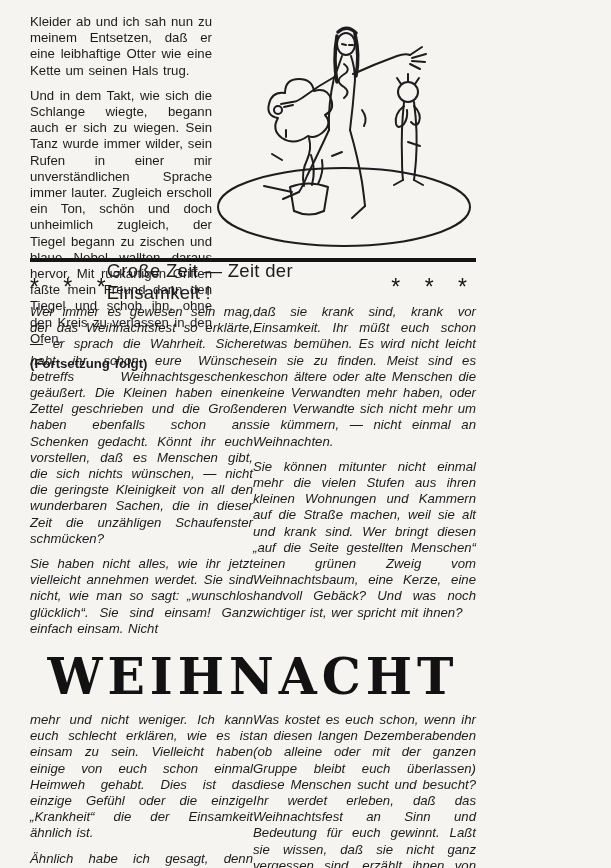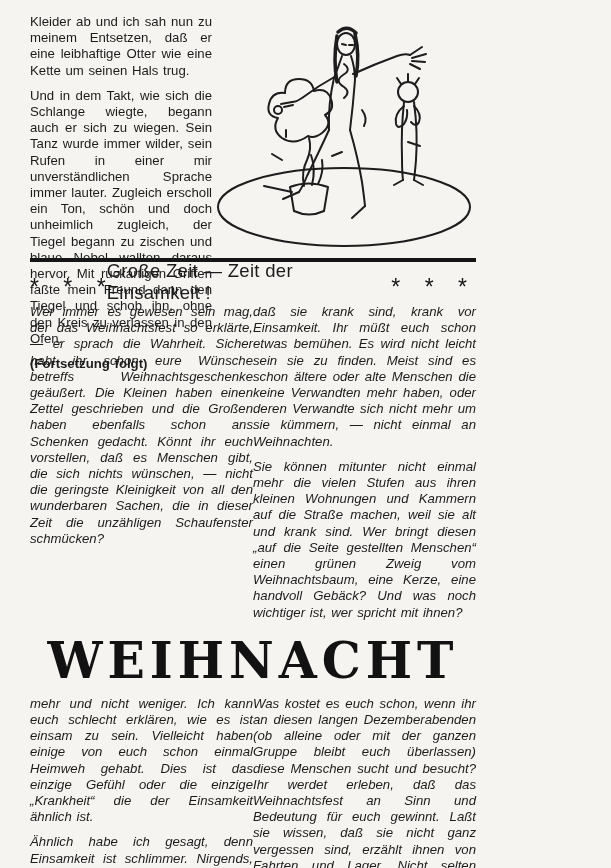--- a/index.html
+++ b/index.html
@@ -134,20 +134,21 @@
 
   <div class="headline-row">
     <span class="stars">* * *</span>
     <span class="headline">Große Zeit — Zeit der Einsamkeit !</span>
     <span class="stars">* * *</span>
   </div>
 
   <div class="cols body-text">
     <div class="col">
       <p>Wer immer es gewesen sein mag, der das Weihnachtsfest so erklärte, — er sprach die Wahrheit. Sicher habt ihr schon eure Wünsche betreffs Weihnachtsgeschenke geäußert. Die Kleinen haben einen Zettel geschrieben und die Großen haben ebenfalls schon ans Schenken gedacht. Könnt ihr euch vorstellen, daß es Menschen gibt, die sich nichts wünschen, — nicht die geringste Kleinigkeit von all den wunderbaren Sachen, die in dieser Zeit die unzähligen Schaufenster schmücken?</p>
+      <p>Sie haben nicht alles, wie ihr jetzt vielleicht annehmen werdet. Sie sind nicht, wie man so sagt: „wunschlos glücklich“. Sie sind einsam! Ganz einfach einsam. Nicht</p>
     </div>
     <div class="col">
       <p>daß sie krank sind, krank vor Einsamkeit. Ihr müßt euch schon etwas bemühen. Es wird nicht leicht sein sie zu finden. Meist sind es schon ältere oder alte Menschen die keine Verwandten mehr haben, oder deren Verwandte sich nicht mehr um sie kümmern, — nicht einmal an Weihnachten.</p>
       <p style="">Sie können mitunter nicht einmal mehr die vielen Stufen aus ihren kleinen Wohnungen und Kammern auf die Straße machen, weil sie alt und krank sind. Wer bringt diesen „auf die Seite gestellten Menschen“ einen grünen Zweig vom Weihnachtsbaum, eine Kerze, eine handvoll Gebäck? Und was noch wichtiger ist, wer spricht mit ihnen?</p>
     </div>
   </div>
 
   <div class="big-title">WEIHNACHT</div>
 
   <div class="cols body-text">

